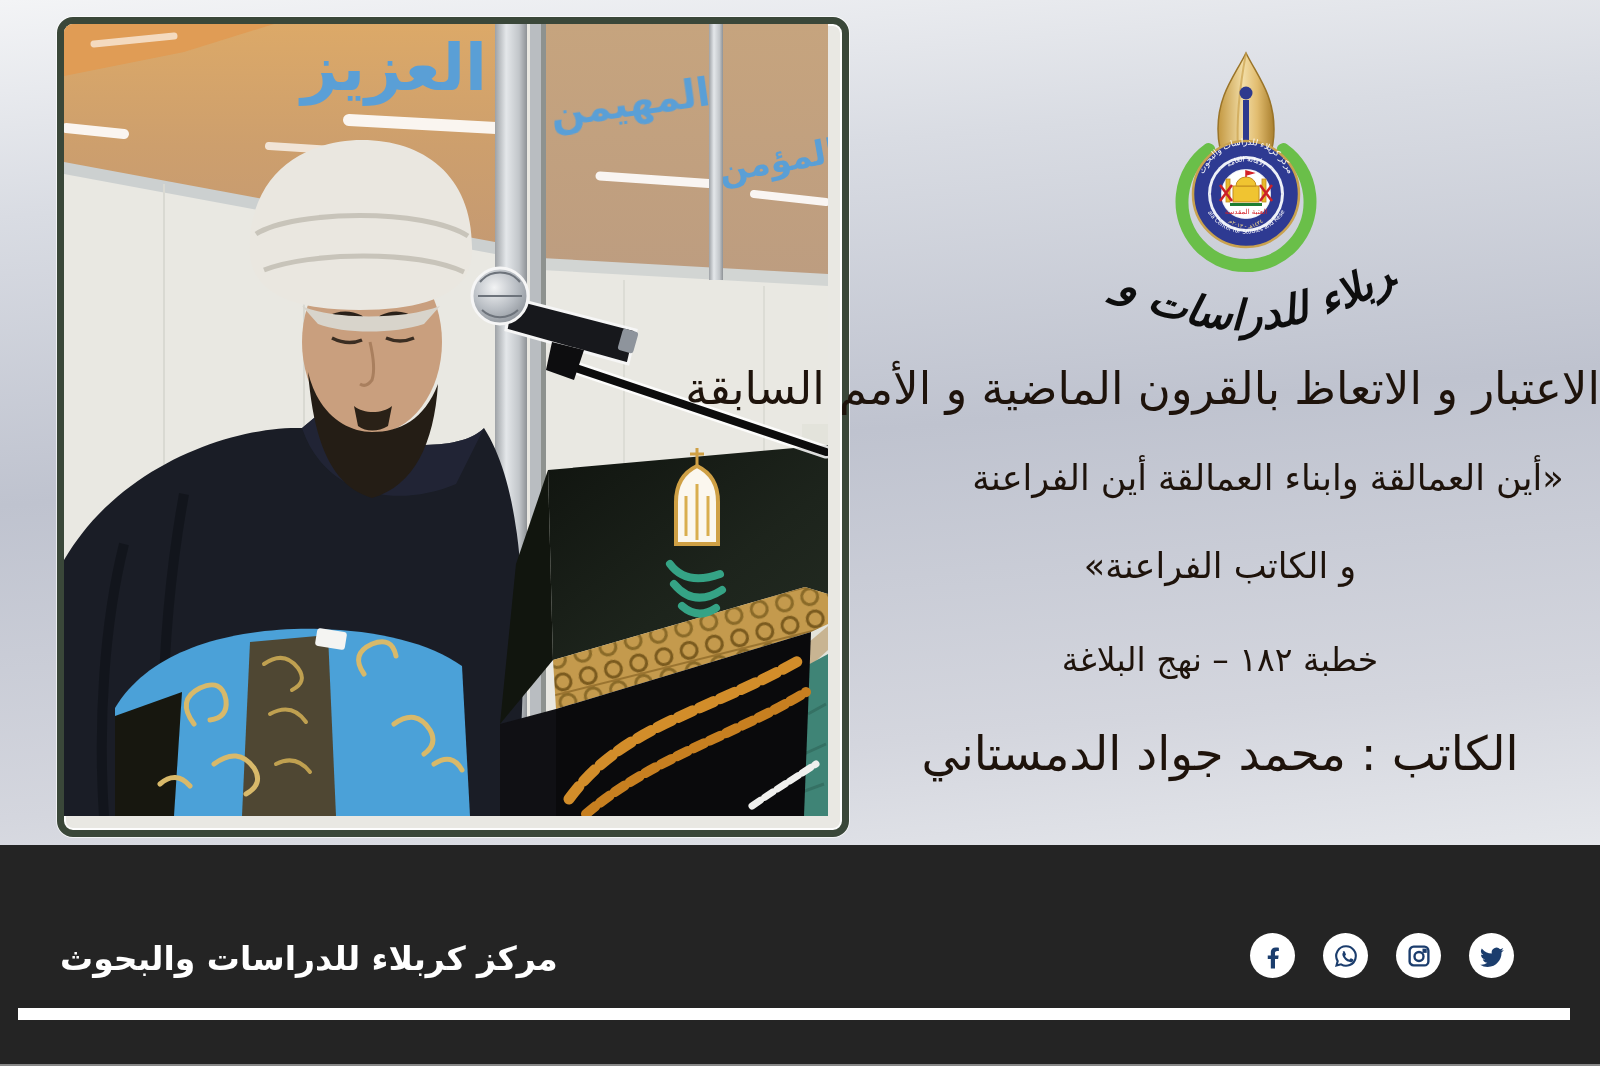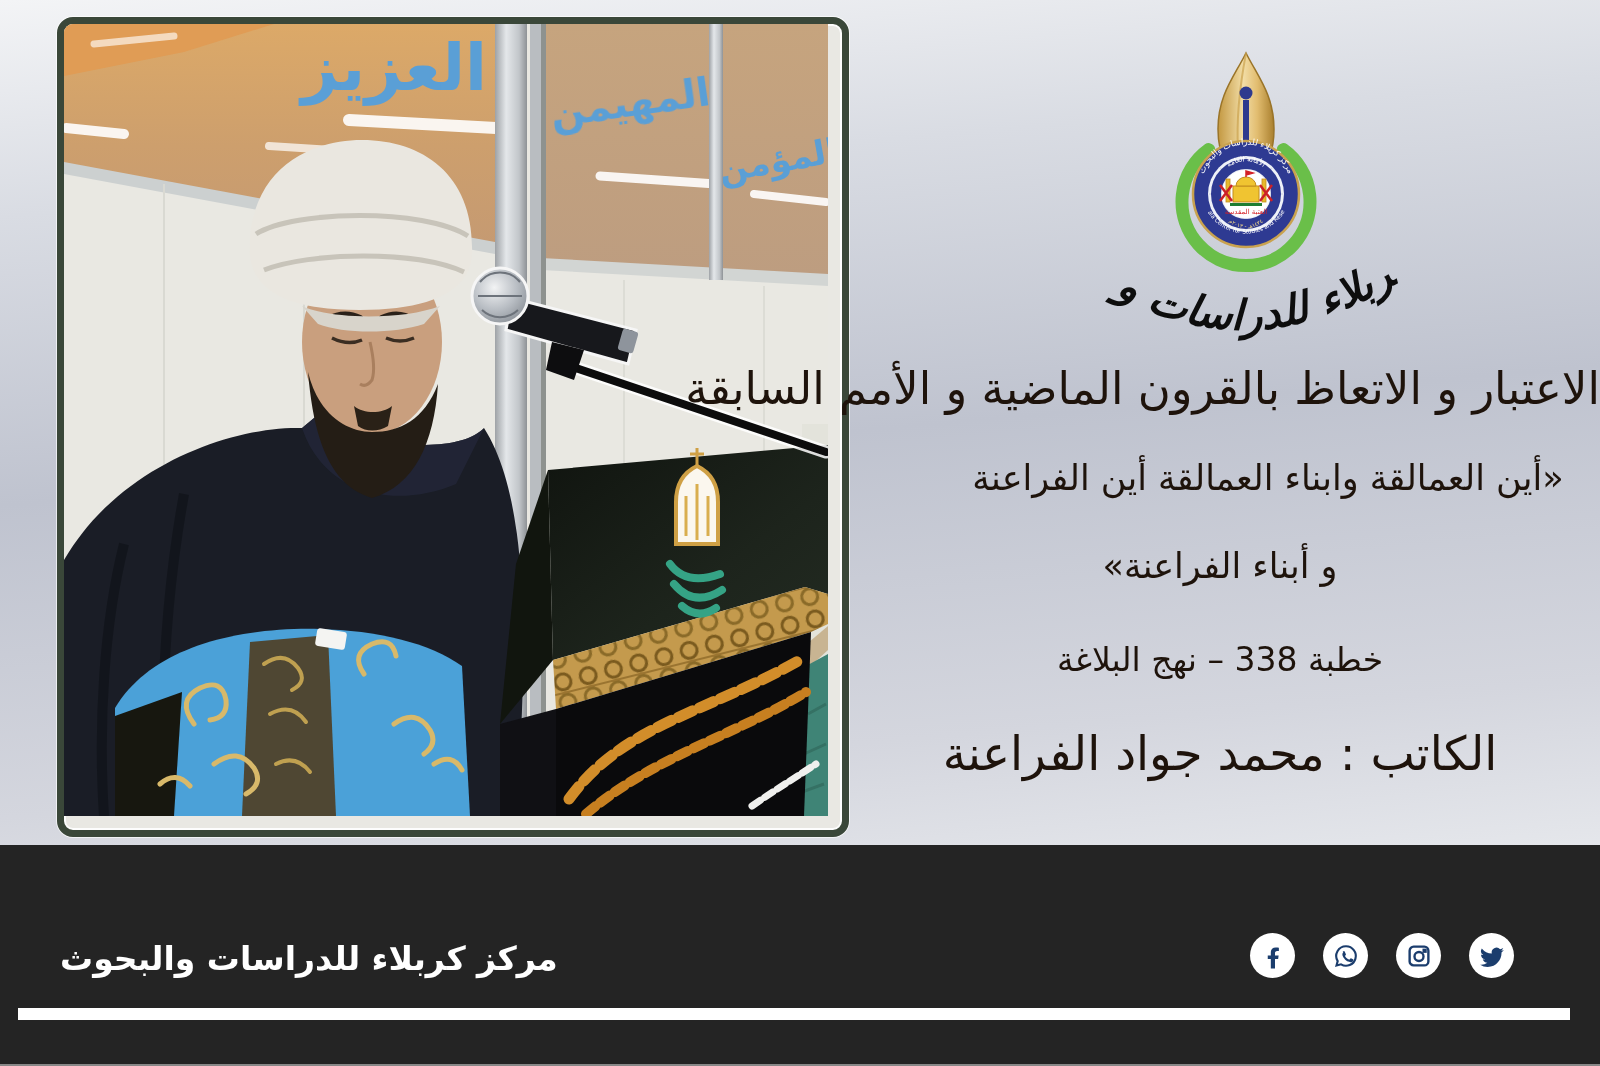--- a/index.html
+++ b/index.html
@@ -248,23 +248,23 @@
       </text>
 
       <text font-size="42" fill="#0d0d0d" font-weight="bold" font-family="DejaVu Sans, sans-serif" font-style="italic">
         <textPath href="#sigPath" startOffset="50%" text-anchor="middle">مركز كربلاء للدراسات والبحوث</textPath>
       </text>
     </svg>
   </div>
 
   <div class="tline t1">الاعتبار و الاتعاظ بالقرون الماضية و الأمم السابقة</div>
   <div class="tline t2">«أين العمالقة وابناء العمالقة أين الفراعنة</div>
-  <div class="tline t3">و أبناء الفراعنة»</div>
-  <div class="tline t4">خطبة 338 – نهج البلاغة</div>
-  <div class="tline t5">الكاتب : محمد جواد الفراعنة</div>
+  <div class="tline t3">و الكاتب الفراعنة»</div>
+  <div class="tline t4">خطبة ١٨٢ – نهج البلاغة</div>
+  <div class="tline t5">الكاتب : محمد جواد الدمستاني</div>
 
   <div class="footer">
     <div class="footer-org">مركز كربلاء للدراسات والبحوث</div>
     <div class="social-row">
       <a class="social-btn" href="#">
         <svg viewBox="0 0 24 24">
           <path fill="#1b3d6d" d="M13.6,22 v-7.6 h2.5 l.4,-2.9 h-2.9 V9.6 c0,-.85 .42,-1.65 1.75,-1.65 h1.35 V5.4 c-.65,-.1 -1.6,-.2 -2.5,-.2 -2.4,0 -3.95,1.45 -3.95,4 v2.3 H7.8 v2.9 h2.45 V22 Z"></path>
         </svg>
       </a>
       <a class="social-btn" href="#">

